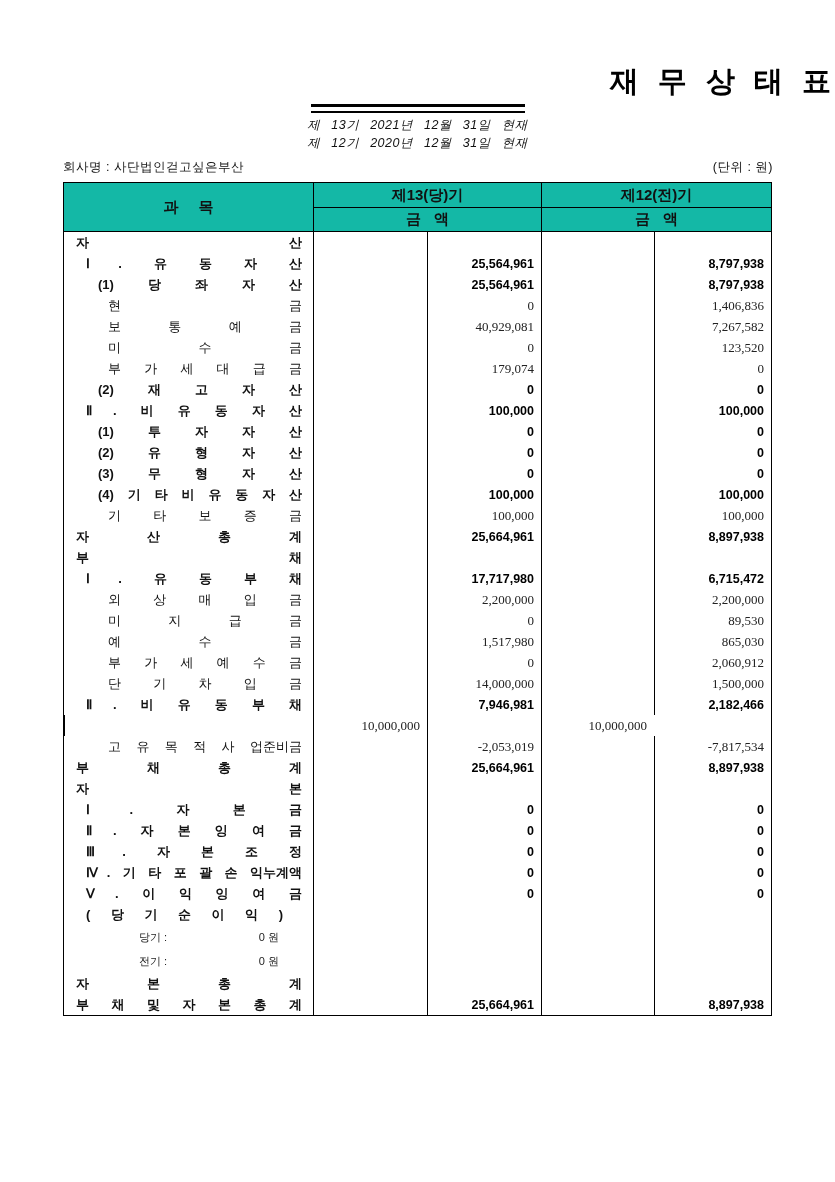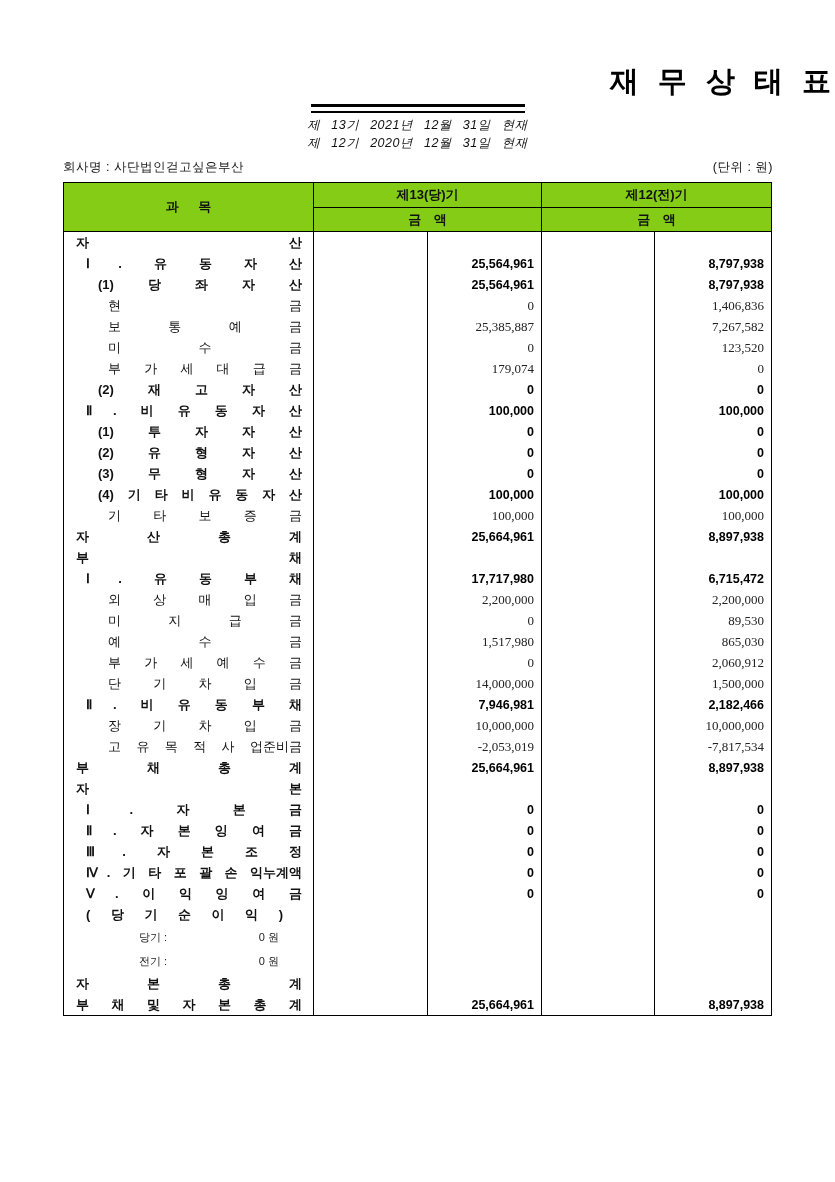--- a/index.html
+++ b/index.html
@@ -42,23 +42,23 @@
   }
   
   .fs-table{
     position:absolute;top:182px;left:63px;width:707px;
     border:1.5px solid #000;
   }
   .thead{
     display:grid;
     grid-template-columns:249px 114px 114px 113px 117px;
     grid-template-rows:24px 24px;
-    background:#84cc16;
+    background:#14b8a6;
     border-bottom:1.5px solid #000;
-    font-weight:bold;font-size:13px;
+    font-weight:bold;font-size:15px;
   }
   .hcell{
     display:flex;align-items:center;justify-content:center;
     border-left:1px solid #000;
     box-sizing:border-box;
   }
   .h-subject{grid-column:1;grid-row:1/3;border-left:none;word-spacing:16px;}
   .h-cur{grid-column:2/4;grid-row:1;}
   .h-pri{grid-column:4/6;grid-row:1;}
   .h-amt-cur{grid-column:2/4;grid-row:2;border-top:1px solid #000;word-spacing:9px;}
@@ -185,21 +185,21 @@
     <div class="cell"></div>
     <div class="cell val-cell">
             <span class="val v12">1,406,836</span>
           </div>
   </div>
 
   <div class="row">
     <div class="cell label lv3">보 통 예 금</div>
     <div class="cell"></div>
     <div class="cell val-cell">
-            <span class="val v13">25,385,887</span>
+            <span class="val v13">40,929,081</span>
           </div>
     <div class="cell"></div>
     <div class="cell val-cell">
             <span class="val v12">7,267,582</span>
           </div>
   </div>
 
   <div class="row">
     <div class="cell label lv3">미 수 금</div>
     <div class="cell"></div>
@@ -410,21 +410,20 @@
     <div class="cell val-cell">
             <span class="val v13">7,946,981</span>
           </div>
     <div class="cell"></div>
     <div class="cell val-cell">
             <span class="val v12">2,182,466</span>
           </div>
   </div>
 
   <div class="row">
-    <div class="cell label lv3">장 기 차 입 금</div>
     <div class="cell"></div>
     <div class="cell val-cell">
             <span class="val v13">10,000,000</span>
           </div>
     <div class="cell"></div>
     <div class="cell val-cell">
             <span class="val v12">10,000,000</span>
           </div>
   </div>
 

